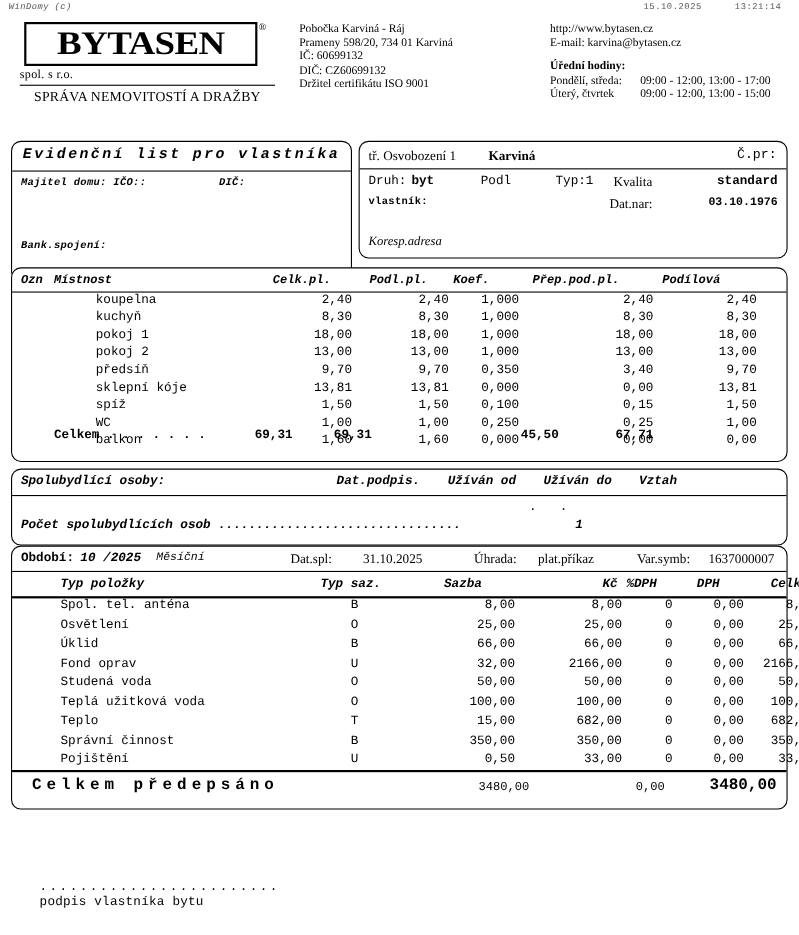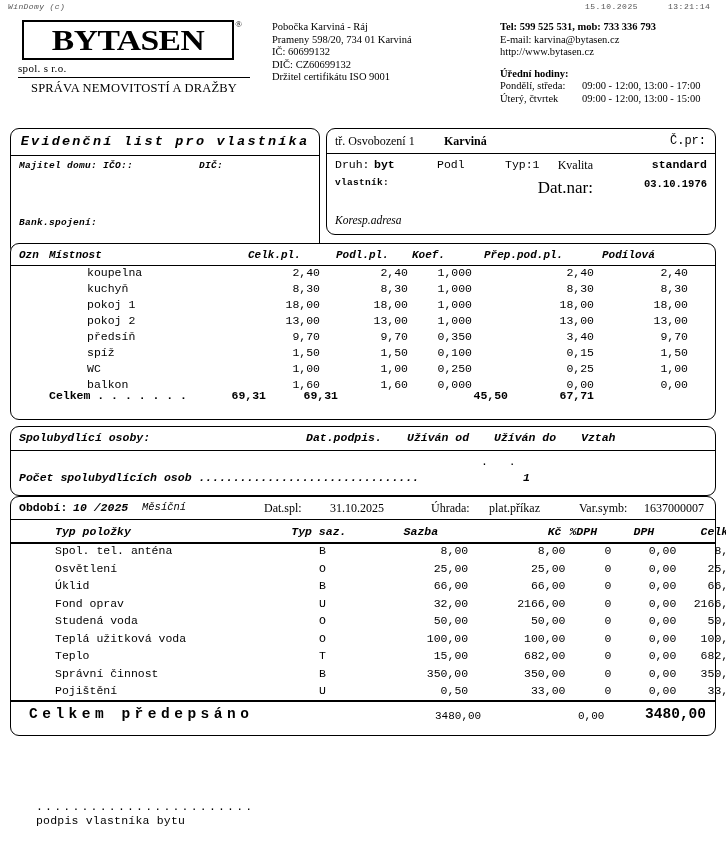--- a/index.html
+++ b/index.html
@@ -172,21 +172,21 @@
     font-size: 12px;
   }
   #flat-kvalita-val { right: 8px; top: 29px; font-weight: 700; font-size: 11.5px;}
   #flat-vlastnik {
     left: 8px; top: 48px;
     font-size: 9.5px; font-weight: 700; letter-spacing: .3px;
   }
   #flat-datnar-lbl {
     right: 122px; top: 49px;
     font-family: "Liberation Serif", "DejaVu Serif", serif;
-    font-size: 17px;
+    font-size: 12px;
   }
   #flat-datnar-val { right: 8px; top: 49px; font-weight: 700; font-size: 10.5px; }
   #flat-koresp {
     left: 8px; top: 85px;
     font-family: "Liberation Serif", "DejaVu Serif", serif;
     font-style: italic; font-size: 11.5px;
   }
 
   
   #rooms-panel { left: 10px; top: 243px; width: 706px; height: 177px; }
@@ -338,23 +338,22 @@
 
   <div class="addr-block">
     <div>Pobočka Karviná - Ráj</div>
     <div>Prameny 598/20, 734 01 Karviná</div>
     <div>IČ: 60699132</div>
     <div>DIČ: CZ60699132</div>
     <div>Držitel certifikátu ISO 9001</div>
   </div>
 
   <div class="contact-block">
-    <div class="b">Tel: 599 525 531, mob: 733 336 793</div>
+    <div>http://www.bytasen.cz</div>
     <div>E-mail: karvina@bytasen.cz</div>
-    <div>http://www.bytasen.cz</div>
     <div class="hours-title">Úřední hodiny:</div>
     <div class="hours-row">
       <span class="d">Pondělí, středa:</span><span>09:00 - 12:00, 13:00 - 17:00</span>
     </div>
     <div class="hours-row">
       <span class="d">Úterý, čtvrtek</span><span>09:00 - 12:00, 13:00 - 15:00</span>
     </div>
   </div>
 </div>
 
@@ -443,20 +442,30 @@
           <td class="c-name">předsíň</td>
           <td class="c-num">9,70</td>
           <td class="c-num">9,70</td>
           <td class="c-koef">0,350</td>
           <td class="c-prep">3,40</td>
           <td class="c-podil">9,70</td>
           <td class="c-pad"></td>
         </tr>
         <tr class="body-row">
           <td class="c-ozn"></td>
+          <td class="c-name">sklepní kóje</td>
+          <td class="c-num">13,81</td>
+          <td class="c-num">13,81</td>
+          <td class="c-koef">0,000</td>
+          <td class="c-prep">0,00</td>
+          <td class="c-podil">13,81</td>
+          <td class="c-pad"></td>
+        </tr>
+        <tr class="body-row">
+          <td class="c-ozn"></td>
           <td class="c-name">spíž</td>
           <td class="c-num">1,50</td>
           <td class="c-num">1,50</td>
           <td class="c-koef">0,100</td>
           <td class="c-prep">0,15</td>
           <td class="c-podil">1,50</td>
           <td class="c-pad"></td>
         </tr>
         <tr class="body-row">
           <td class="c-ozn"></td>

